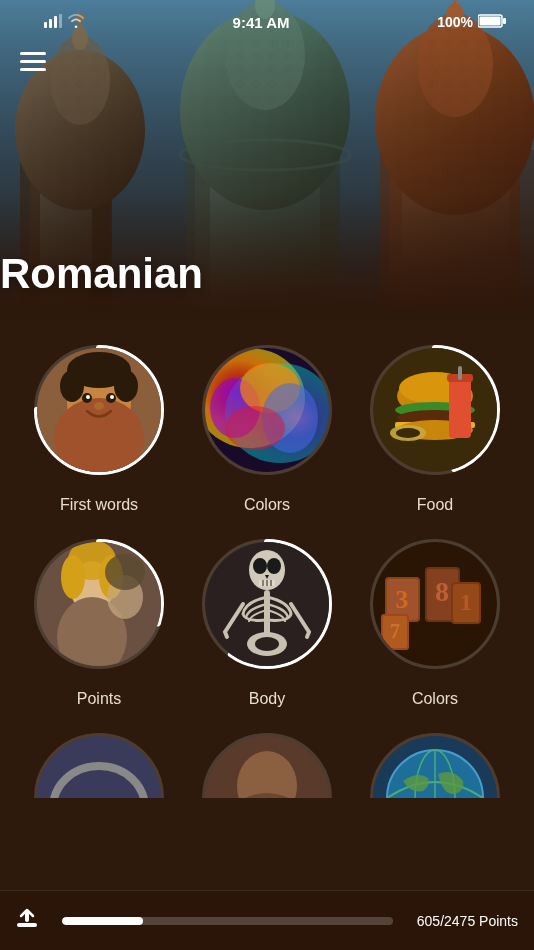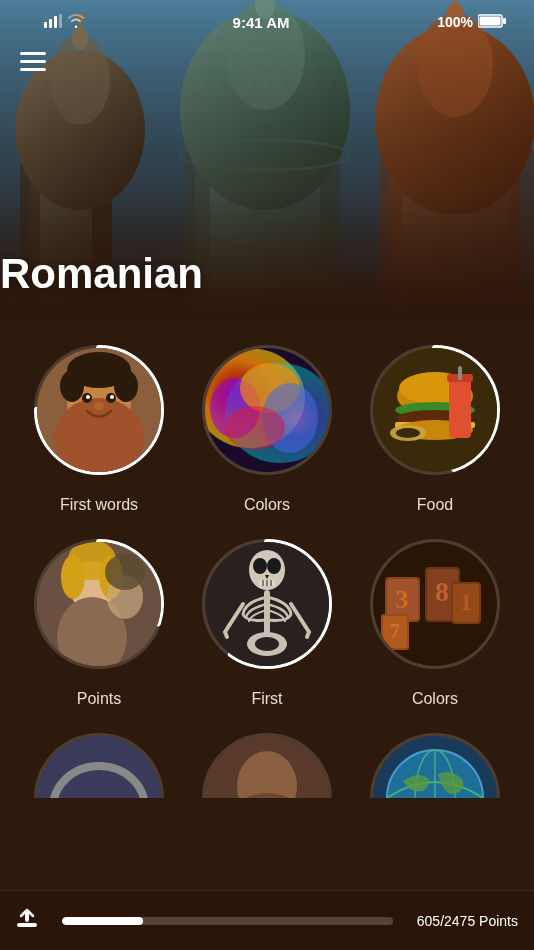--- a/index.html
+++ b/index.html
@@ -477,21 +477,21 @@
             <path d="M62 68 Q80 73 80 80" fill="none" stroke="#c8c0b0" stroke-width="2"></path>
 
             <path d="M38 62 L20 90 L22 95" fill="none" stroke="#c8c0b0" stroke-width="4" stroke-linecap="round"></path>
             <path d="M86 62 L104 90 L102 95" fill="none" stroke="#c8c0b0" stroke-width="4" stroke-linecap="round"></path>
 
             <ellipse cx="62" cy="102" rx="20" ry="12" fill="#c8c0b0"></ellipse>
             <ellipse cx="62" cy="102" rx="12" ry="7" fill="#2a2020"></ellipse>
           </svg>
         </div>
       </div>
-      <span class="category-label">First</span>
+      <span class="category-label">Body</span>
     </div>
 
     <div class="category-item">
       <div class="circle-container">
         <svg class="ring" viewBox="0 0 140 140">
           <circle cx="70" cy="70" r="62" fill="none" stroke="rgba(255,255,255,0.15)" stroke-width="6"></circle>
         </svg>
         <div class="circle-inner">
           <svg width="124" height="124" viewBox="0 0 124 124">
             <rect width="124" height="124" fill="#2a1505"></rect>

